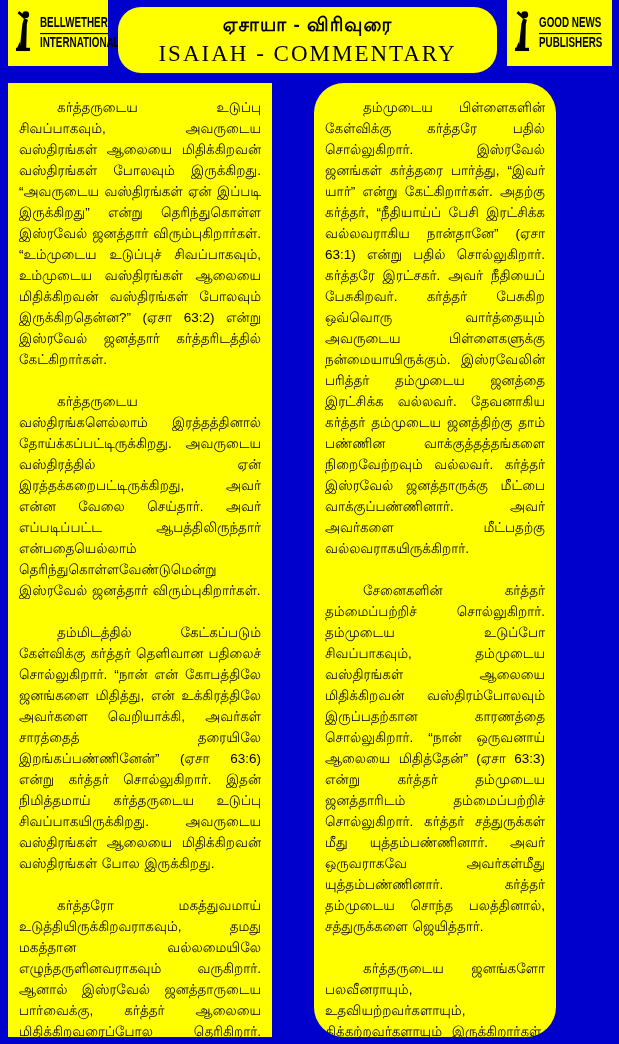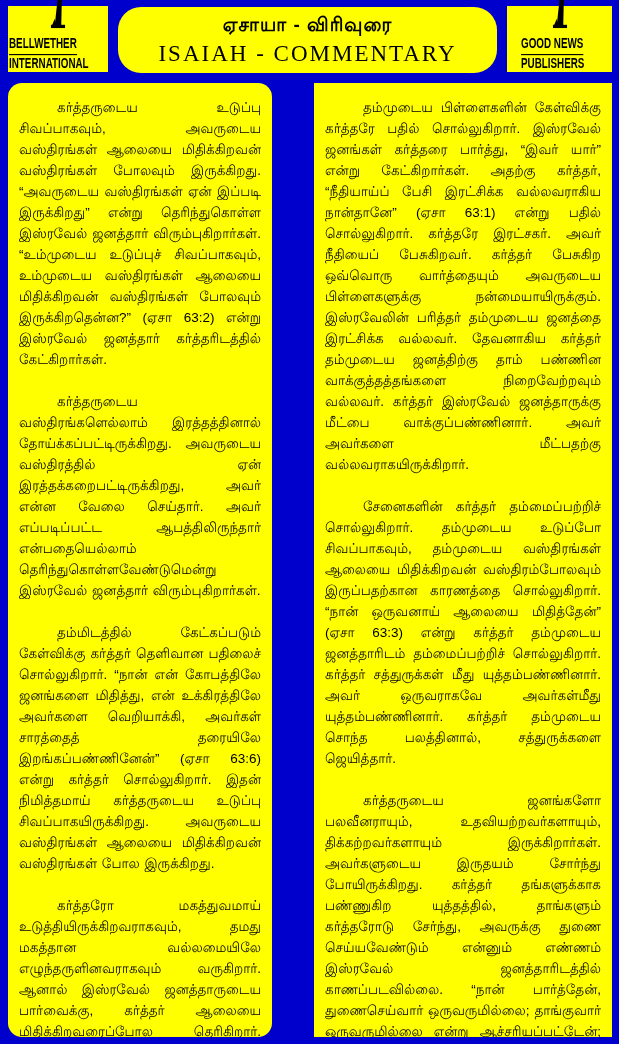--- a/index.html
+++ b/index.html
@@ -11,23 +11,23 @@
     color: #000;
     overflow: hidden;
   }
   .panel {
     position: absolute;
     background: #FFFF00;
     box-sizing: border-box;
   }
   
   .logo-box {
-    top: 6px; height: 66px;
-    display: flex; align-items: center; justify-content: flex-end;
-    gap: 4px; padding: 2px; flex-direction: column;
+    top: 0; height: 66px;
+    display: flex; align-items: center; justify-content: flex-start;
+    gap: 4px; padding: 2px;
   }
   .logo-box-left  { left: 8px;   width: 100px; }
   .logo-box-right { left: 507px; width: 105px; }
   .logo-icon { flex: 0 0 auto; }
   .logo-text {
     display: inline-block;
     font-weight: bold;
     font-size: 12px;
     line-height: 1.25;
     letter-spacing: 0px;
@@ -57,22 +57,22 @@
   }
   
   .text-col {
     top: 83px; height: 954px;
     padding: 14px 11px;
     text-align: justify;
     font-size: 13.5px;
     line-height: 21px;
     overflow: hidden;
   }
-  .col-left  { left: 8px;   width: 264px; border-radius: 14px; }
-  .col-right { left: 314px; width: 298px; }
+  .col-left  { left: 8px;   width: 264px; }
+  .col-right { left: 314px; width: 242px; border-radius: 30px; }
   .text-col p {
     margin: 0 0 21px 0;
     text-indent: 38px;
     word-spacing: 1px;
   }
 </style>
 </head>
 <body>
 
 <div class="panel logo-box logo-box-left">

